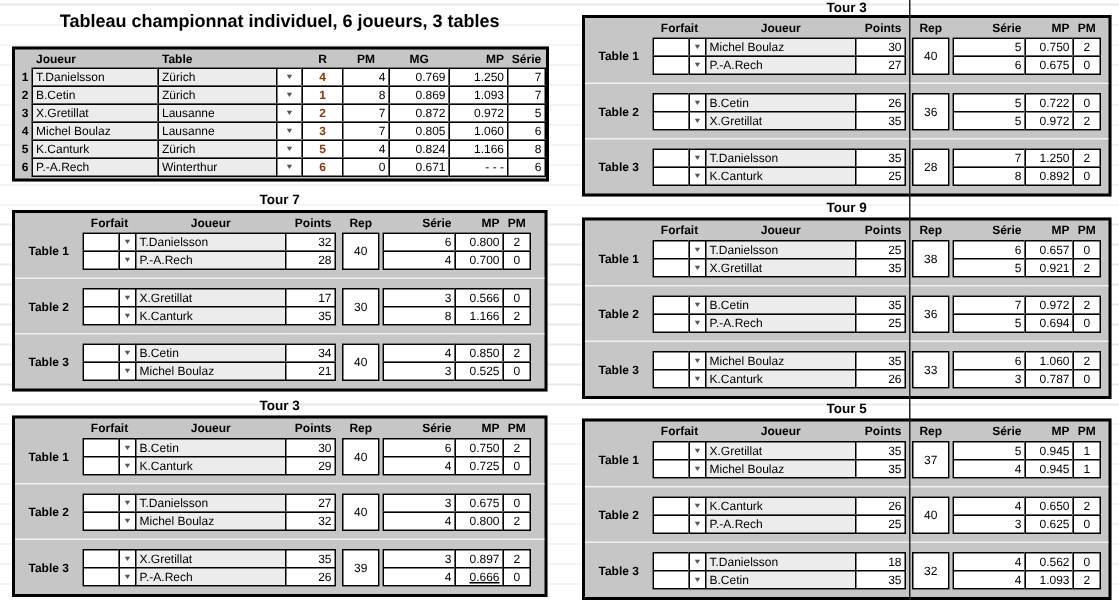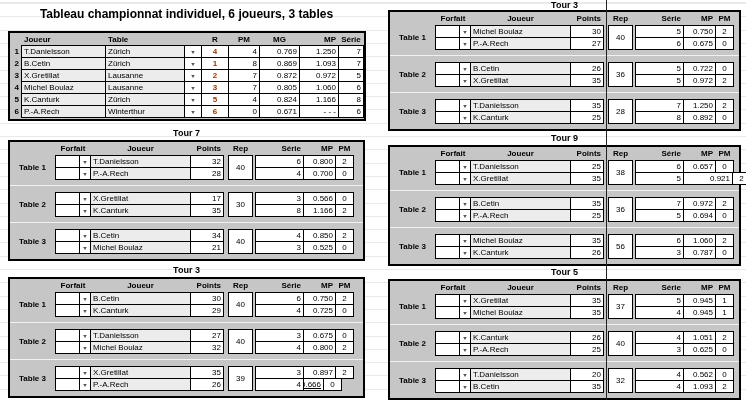--- a/index.html
+++ b/index.html
@@ -340,21 +340,21 @@
         </div>
         <div class="prow">
           <div class="cell c" style="width: 25px;"></div>
           <div class="cell c ddc" style="width: 12px;">
             <div class="arrow">▼</div>
           </div>
           <div class="cell namec l" style="width: 101px;">P.-A.Rech</div>
           <div class="cell r" style="width: 34px;">26</div>
           <div class="spacer" style="width: 31px;"></div>
           <div class="cell r" style="width: 49px;">4</div>
-          <div class="cell r" style="width: 21px; text-decoration: underline;">0.666</div>
+          <div class="cell r" style="width: 33px; text-decoration: underline;">0.666</div>
           <div class="cell c" style="width: 19px;">0</div>
         </div>
         <div class="repcell" style="left: 173px;">39</div>
       </div>
     </div>
     <div class="bpad"></div>
   </div>
 
 <div class="tour-title" style="left:388px;top:0px;width:353px;">Tour 3</div>
 <div class="block tour" style="left:388px;top:10px;width:353px;">
@@ -496,21 +496,21 @@
         </div>
         <div class="prow">
           <div class="cell c" style="width: 25px;"></div>
           <div class="cell c ddc" style="width: 12px;">
             <div class="arrow">▼</div>
           </div>
           <div class="cell namec l" style="width: 101px;">X.Gretillat</div>
           <div class="cell r" style="width: 34px;">35</div>
           <div class="spacer" style="width: 31px;"></div>
           <div class="cell r" style="width: 49px;">5</div>
-          <div class="cell r" style="width: 50px;">0.921</div>
+          <div class="cell r" style="width: 33px;">0.921</div>
           <div class="cell c" style="width: 19px;">2</div>
         </div>
         <div class="repcell" style="left: 173px;">38</div>
       </div>
     </div>
     <div class="gap"></div>
     <div class="group">
       <div class="tlabel" style="width: 45px;">Table 2</div>
       <div class="rowswrap">
         <div class="prow">
@@ -561,21 +561,21 @@
           <div class="cell c ddc" style="width: 12px;">
             <div class="arrow">▼</div>
           </div>
           <div class="cell namec l" style="width: 101px;">K.Canturk</div>
           <div class="cell r" style="width: 34px;">26</div>
           <div class="spacer" style="width: 31px;"></div>
           <div class="cell r" style="width: 49px;">3</div>
           <div class="cell r" style="width: 33px;">0.787</div>
           <div class="cell c" style="width: 19px;">0</div>
         </div>
-        <div class="repcell" style="left: 173px;">56</div>
+        <div class="repcell" style="left: 173px;">33</div>
       </div>
     </div>
     <div class="bpad"></div>
   </div>
 
 <div class="tour-title" style="left:388px;top:267px;width:353px;">Tour 5</div>
 <div class="block tour" style="left:388px;top:279px;width:353px;">
     <div class="trow">
       <div class="spacer" style="width: 45px;"></div>
       <div class="cell hdrc c" style="width: 36px;">Forfait</div>
@@ -624,21 +624,21 @@
       <div class="rowswrap">
         <div class="prow">
           <div class="cell c" style="width: 25px;"></div>
           <div class="cell c ddc" style="width: 12px;">
             <div class="arrow">▼</div>
           </div>
           <div class="cell namec l" style="width: 101px;">K.Canturk</div>
           <div class="cell r" style="width: 34px;">26</div>
           <div class="spacer" style="width: 31px;"></div>
           <div class="cell r" style="width: 49px;">4</div>
-          <div class="cell r" style="width: 33px;">1.051</div>
+          <div class="cell r" style="width: 33px;">0.650</div>
           <div class="cell c" style="width: 19px;">2</div>
         </div>
         <div class="prow">
           <div class="cell c" style="width: 25px;"></div>
           <div class="cell c ddc" style="width: 12px;">
             <div class="arrow">▼</div>
           </div>
           <div class="cell namec l" style="width: 101px;">P.-A.Rech</div>
           <div class="cell r" style="width: 34px;">25</div>
           <div class="spacer" style="width: 31px;"></div>
@@ -652,21 +652,21 @@
     <div class="gap"></div>
     <div class="group">
       <div class="tlabel" style="width: 45px;">Table 3</div>
       <div class="rowswrap">
         <div class="prow">
           <div class="cell c" style="width: 25px;"></div>
           <div class="cell c ddc" style="width: 12px;">
             <div class="arrow">▼</div>
           </div>
           <div class="cell namec l" style="width: 101px;">T.Danielsson</div>
-          <div class="cell r" style="width: 34px;">20</div>
+          <div class="cell r" style="width: 34px;">18</div>
           <div class="spacer" style="width: 31px;"></div>
           <div class="cell r" style="width: 49px;">4</div>
           <div class="cell r" style="width: 33px;">0.562</div>
           <div class="cell c" style="width: 19px;">0</div>
         </div>
         <div class="prow">
           <div class="cell c" style="width: 25px;"></div>
           <div class="cell c ddc" style="width: 12px;">
             <div class="arrow">▼</div>
           </div>

